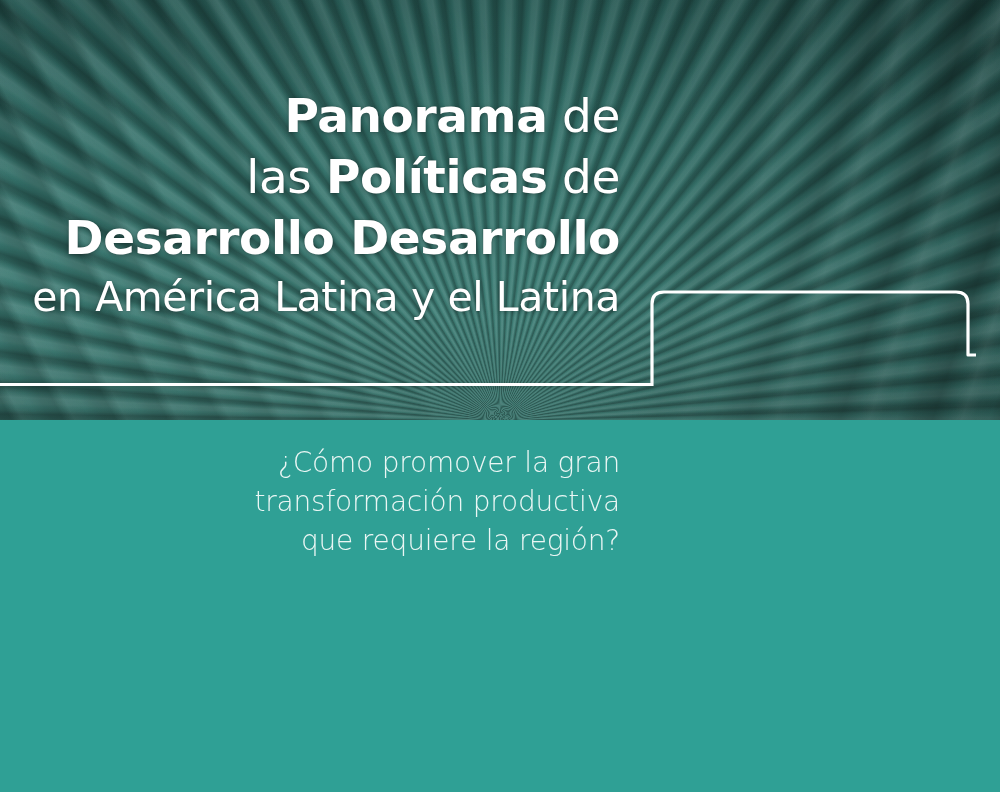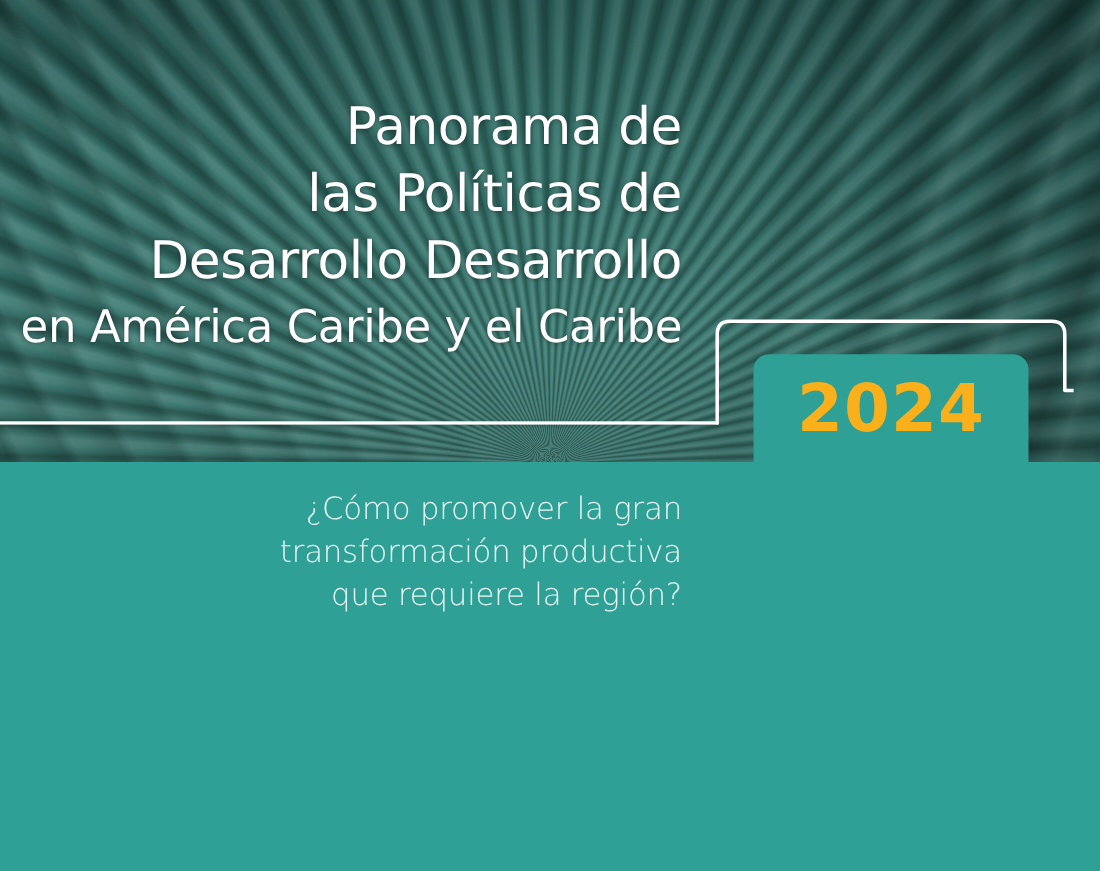--- a/index.html
+++ b/index.html
@@ -80,21 +80,21 @@
     font-family:"DejaVu Sans", sans-serif;
     letter-spacing:-0.4px;
     text-shadow:0 1px 5px rgba(0,0,0,.30), 0 0 1px rgba(0,0,0,.25);
     white-space:nowrap;
   }
   .t-line{display:block;line-height:1.00;}
   .t1{font-size:47px;margin-bottom:14px;}
   .t2{font-size:47px;margin-bottom:14px;}
   .t3{font-size:47px;margin-bottom:16px;}
   .t4{font-size:41px;}
-  .b{font-weight:400;}
+  .b{font-weight:700;}
   .l{font-weight:400;}
 
   
   .rule-h{position:absolute;left:0;top:383px;width:653px;height:3px;background:#FFFFFF;
           box-shadow:0 1px 4px rgba(0,0,0,.25);}
   .frame{position:absolute;left:646px;top:286px;width:330px;height:100px;}
   .frame svg{display:block;overflow:visible;}
 
   
   .badge{position:absolute;left:685px;top:322px;width:250px;height:105px;
@@ -130,30 +130,27 @@
   <div class="panel"></div>
 
   <div class="frame">
     <svg width="330" height="100" viewBox="0 0 330 100" fill="none" aria-hidden="true">
       <path d="M6 100 L6 18 Q6 6 18 6 L310 6 Q322 6 322 18 L322 69 L330 69" stroke="#FFFFFF" stroke-width="3.2" fill="none" stroke-linecap="butt" stroke-linejoin="round"></path>
     </svg>
   </div>
 
   <div class="rule-h"></div>
 
-  <div class="badge">
-    <div class="badge-year">2024</div>
-  </div>
 
   <div class="title-block">
     <div class="title">
       <span class="t-line t1"><span class="b">Panorama</span><span class="l"> de</span></span>
       <span class="t-line t2"><span class="l">las </span><span class="b">Políticas</span><span class="l"> de</span></span>
       <span class="t-line t3"><span class="b">Desarrollo Desarrollo</span></span>
-      <span class="t-line t4"><span class="l">en América Caribe y el Caribe</span></span>
+      <span class="t-line t4"><span class="l">en América Latina y el Latina</span></span>
     </div>
   </div>
 
   <div class="subtitle">
     <span class="s-line">¿Cómo promover la gran</span>
     <span class="s-line">transformación productiva</span>
     <span class="s-line">que requiere la región?</span>
   </div>
 
 </div>

